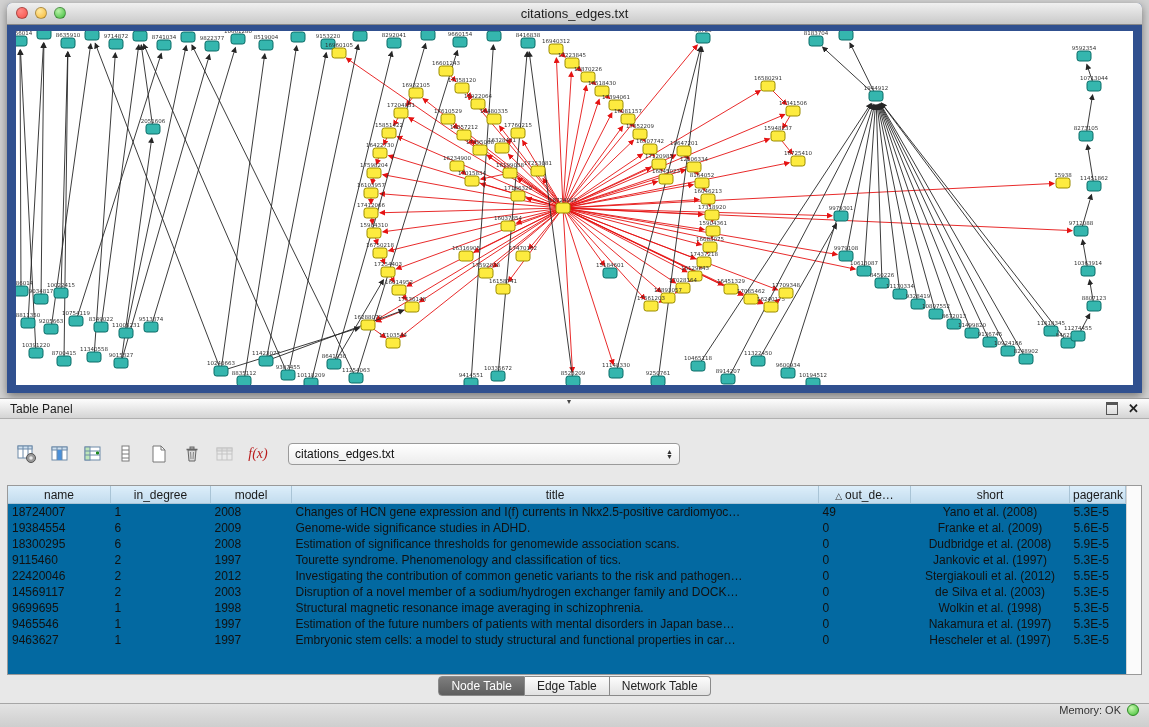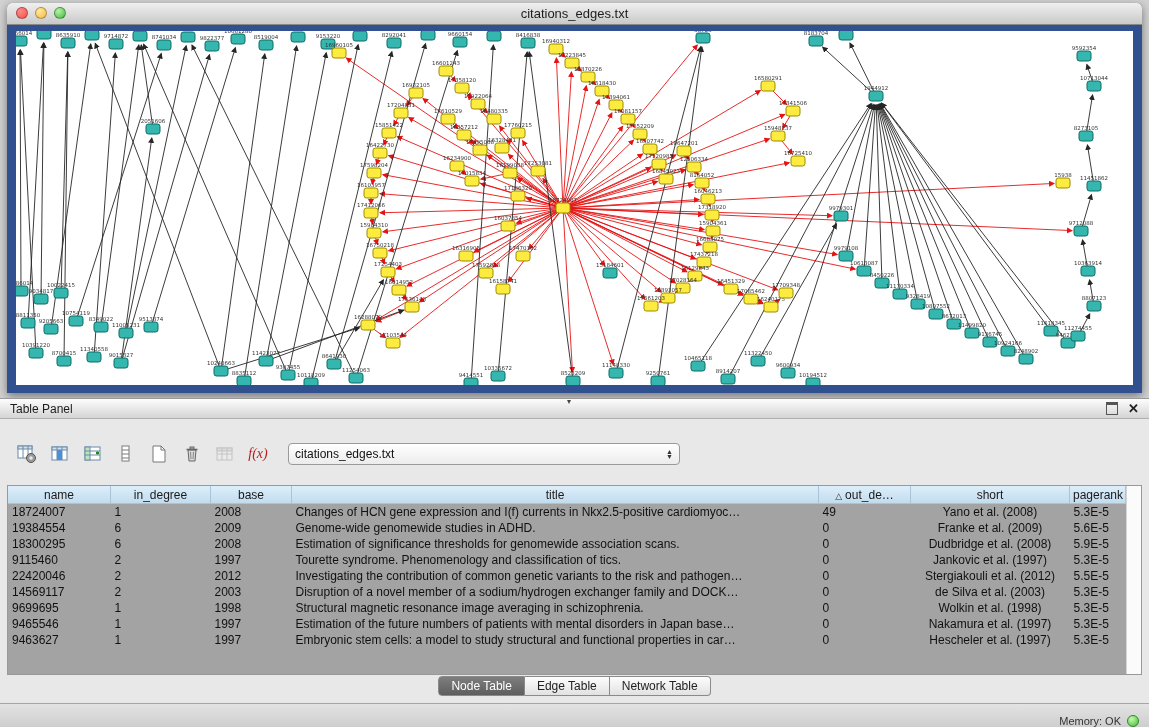--- a/index.html
+++ b/index.html
@@ -52,21 +52,21 @@
     margin-left:10px;width:392px;height:22px;box-sizing:border-box;
     border:1px solid #9a9a9a;border-radius:4px;
     background:linear-gradient(#ffffff,#ececec);
     display:flex;align-items:center;padding:0 6px;font-size:12px;color:#111;
   }
   .combo .val{flex:1;}
   .combo .stepper{display:flex;flex-direction:column;line-height:5px;font-size:7px;color:#333;align-items:center;}
   
   .table-wrap{
     position:absolute;top:86px;left:7px;right:7px;height:188px;
-    background:#a3a3a3;border:1px solid #999;overflow:hidden;
+    background:#0369a1;border:1px solid #999;overflow:hidden;
   }
   .vscroll{position:absolute;right:0;top:0;bottom:0;width:14px;background:#fbfbfb;border-left:1px solid #d5d5d5;}
   table.data{border-collapse:collapse;table-layout:fixed;width:calc(100% - 15px);font-size:12px;color:#111;}
   table.data th{
     background:linear-gradient(#ddeefa,#c2dcee);
     border:1px solid #a9c4d6;border-top:none;height:17px;
     font-weight:normal;font-size:12px;color:#1a1a1a;
     overflow:hidden;white-space:nowrap;text-align:center;padding:0 3px;
   }
   table.data th:first-child{border-left:none;}
@@ -85,21 +85,21 @@
     border:1px solid #8a8a8a;border-left:none;
     background:linear-gradient(#fdfdfd,#e2e2e2);color:#222;
   }
   .tab:first-child{border-left:1px solid #8a8a8a;border-radius:4px 0 0 4px;}
   .tab:last-child{border-radius:0 4px 4px 0;}
   .tab.selected{background:linear-gradient(#7e7e7e,#5e5e5e);color:#fff;}
   
   .status-bar{
     position:absolute;left:0;bottom:0;width:100%;height:24px;box-sizing:border-box;
     background:linear-gradient(#e3e3e3,#cecece);border-top:1px solid #a6a6a6;
-    display:flex;align-items:flex-end;justify-content:flex-end;
+    display:flex;align-items:flex-start;justify-content:flex-end;
     padding-right:10px;font-size:11px;color:#333;gap:6px;
   }
   .mem-dot{width:12px;height:12px;border-radius:50%;
     background:radial-gradient(circle at 35% 30%,#c8f7b0,#3fbf33);
     border:1px solid #2c8a24;box-sizing:border-box;}
 </style>
 </head>
 <body>
 
 <div class="net-window">
@@ -951,42 +951,42 @@
         </span>
     </div>
   </div>
 
   <div class="table-wrap">
     <table class="data">
       <thead>
         <tr>
             <th class="col0">name</th>
             <th class="col1">in_degree</th>
-            <th class="col2">base</th>
+            <th class="col2">model</th>
             <th class="col3">title</th>
             <th class="col4"><span class="sort">△</span>out_de…</th>
             <th class="col5">short</th>
             <th class="col6">pagerank</th>
           </tr>
       </thead>
       <tbody>
           <tr>
             <td class="col0">18724007</td>
             <td class="col1">1</td>
             <td class="col2">2008</td>
             <td class="col3">Changes of HCN gene expression and I(f) currents in Nkx2.5-positive cardiomyoc…</td>
             <td class="col4">49</td>
             <td class="col5 c-short">Yano et al. (2008)</td>
             <td class="col6">5.3E-5</td>
           </tr>
           <tr>
             <td class="col0">19384554</td>
             <td class="col1">6</td>
             <td class="col2">2009</td>
-            <td class="col3">Genome-wide genomewide studies in ADHD.</td>
+            <td class="col3">Genome-wide significance studies in ADHD.</td>
             <td class="col4">0</td>
             <td class="col5 c-short">Franke et al. (2009)</td>
             <td class="col6">5.6E-5</td>
           </tr>
           <tr>
             <td class="col0">18300295</td>
             <td class="col1">6</td>
             <td class="col2">2008</td>
             <td class="col3">Estimation of significance thresholds for genomewide association scans.</td>
             <td class="col4">0</td>

